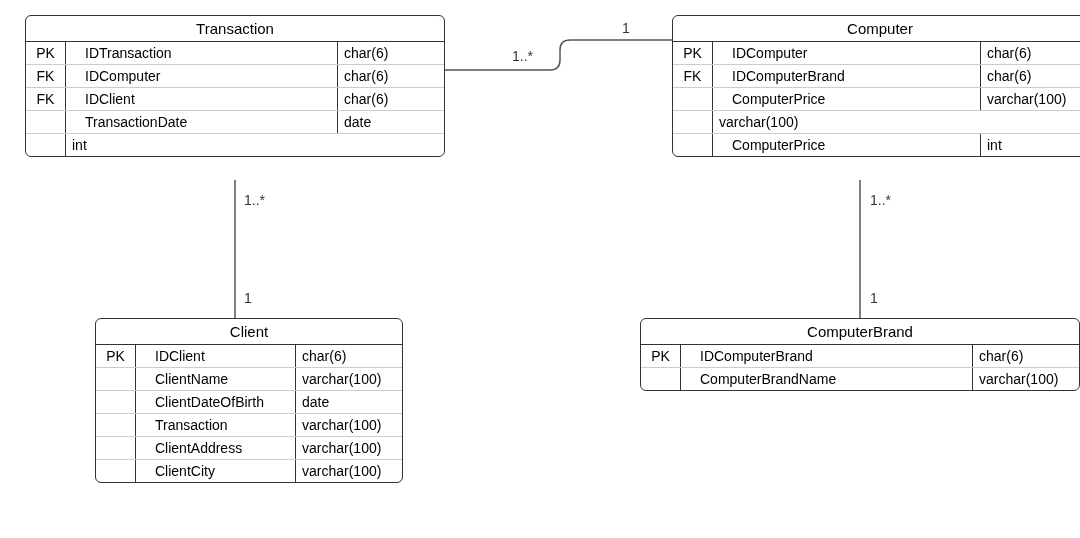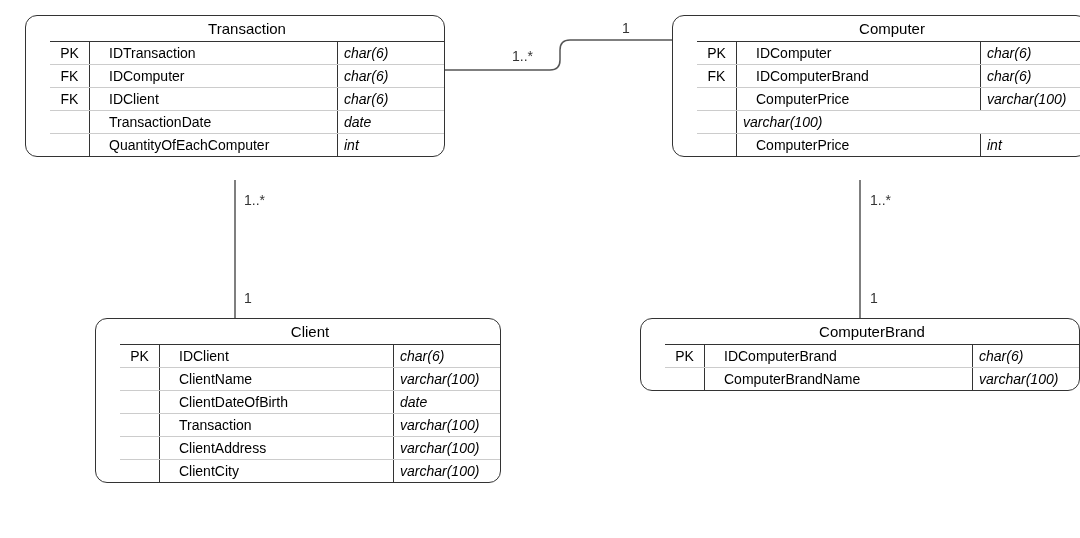--- a/index.html
+++ b/index.html
@@ -7,23 +7,22 @@
       font-family: Arial, Helvetica, sans-serif;
       font-size: 14px;
       background: #fff;
       position: relative;
       width: 1080px;
       height: 538px;
     }
     .entity {
       position: absolute;
       border: 1.5px solid #333;
-      border-radius: 12px;
+      border-radius: 6px;
       background: #fff;
-      padding-left: 24px;
     }
     .entity-title {
       text-align: center;
       padding: 4px 6px;
       border-bottom: 1.5px solid #333;
       font-size: 15px;
     }
     .attr-row {
       display: flex;
       border-bottom: 1px solid #ccc;
@@ -37,21 +36,20 @@
     }
     .name-col {
       padding: 3px 6px;
       border-right: 1.5px solid #333;
       flex: 1;
       margin-left: 13px;
     }
     .type-col {
       padding: 3px 6px;
       width: 106px;
-      font-style: italic;
     }
     .cardinality {
       position: absolute;
       font-size: 14px;
       color: #333;
       background: #fff;
       padding: 0 2px;
     }
     svg.connector {
       position: absolute;
@@ -97,21 +95,20 @@
         <div class="name-col">IDClient</div>
         <div class="type-col">char(6)</div>
       </div>
     <div class="attr-row">
         <div class="key-col"></div>
         <div class="name-col">TransactionDate</div>
         <div class="type-col">date</div>
       </div>
     <div class="attr-row">
         <div class="key-col"></div>
-        <div class="name-col">QuantityOfEachComputer</div>
         <div class="type-col">int</div>
       </div>
   </div>
 </div>
 
 <div class="entity" style="left:672px; top:15px; width:416px;">
   <div class="entity-title">Computer</div>
   <div>
     <div class="attr-row">
         <div class="key-col">PK</div>
@@ -133,21 +130,21 @@
         <div class="type-col">varchar(100)</div>
       </div>
     <div class="attr-row">
         <div class="key-col"></div>
         <div class="name-col">ComputerPrice</div>
         <div class="type-col">int</div>
       </div>
   </div>
 </div>
 
-<div class="entity" style="left:95px; top:318px; width:406px;">
+<div class="entity" style="left:95px; top:318px; width:308px;">
   <div class="entity-title">Client</div>
   <div>
     <div class="attr-row">
         <div class="key-col">PK</div>
         <div class="name-col">IDClient</div>
         <div class="type-col">char(6)</div>
       </div>
     <div class="attr-row">
         <div class="key-col"></div>
         <div class="name-col">ClientName</div>

